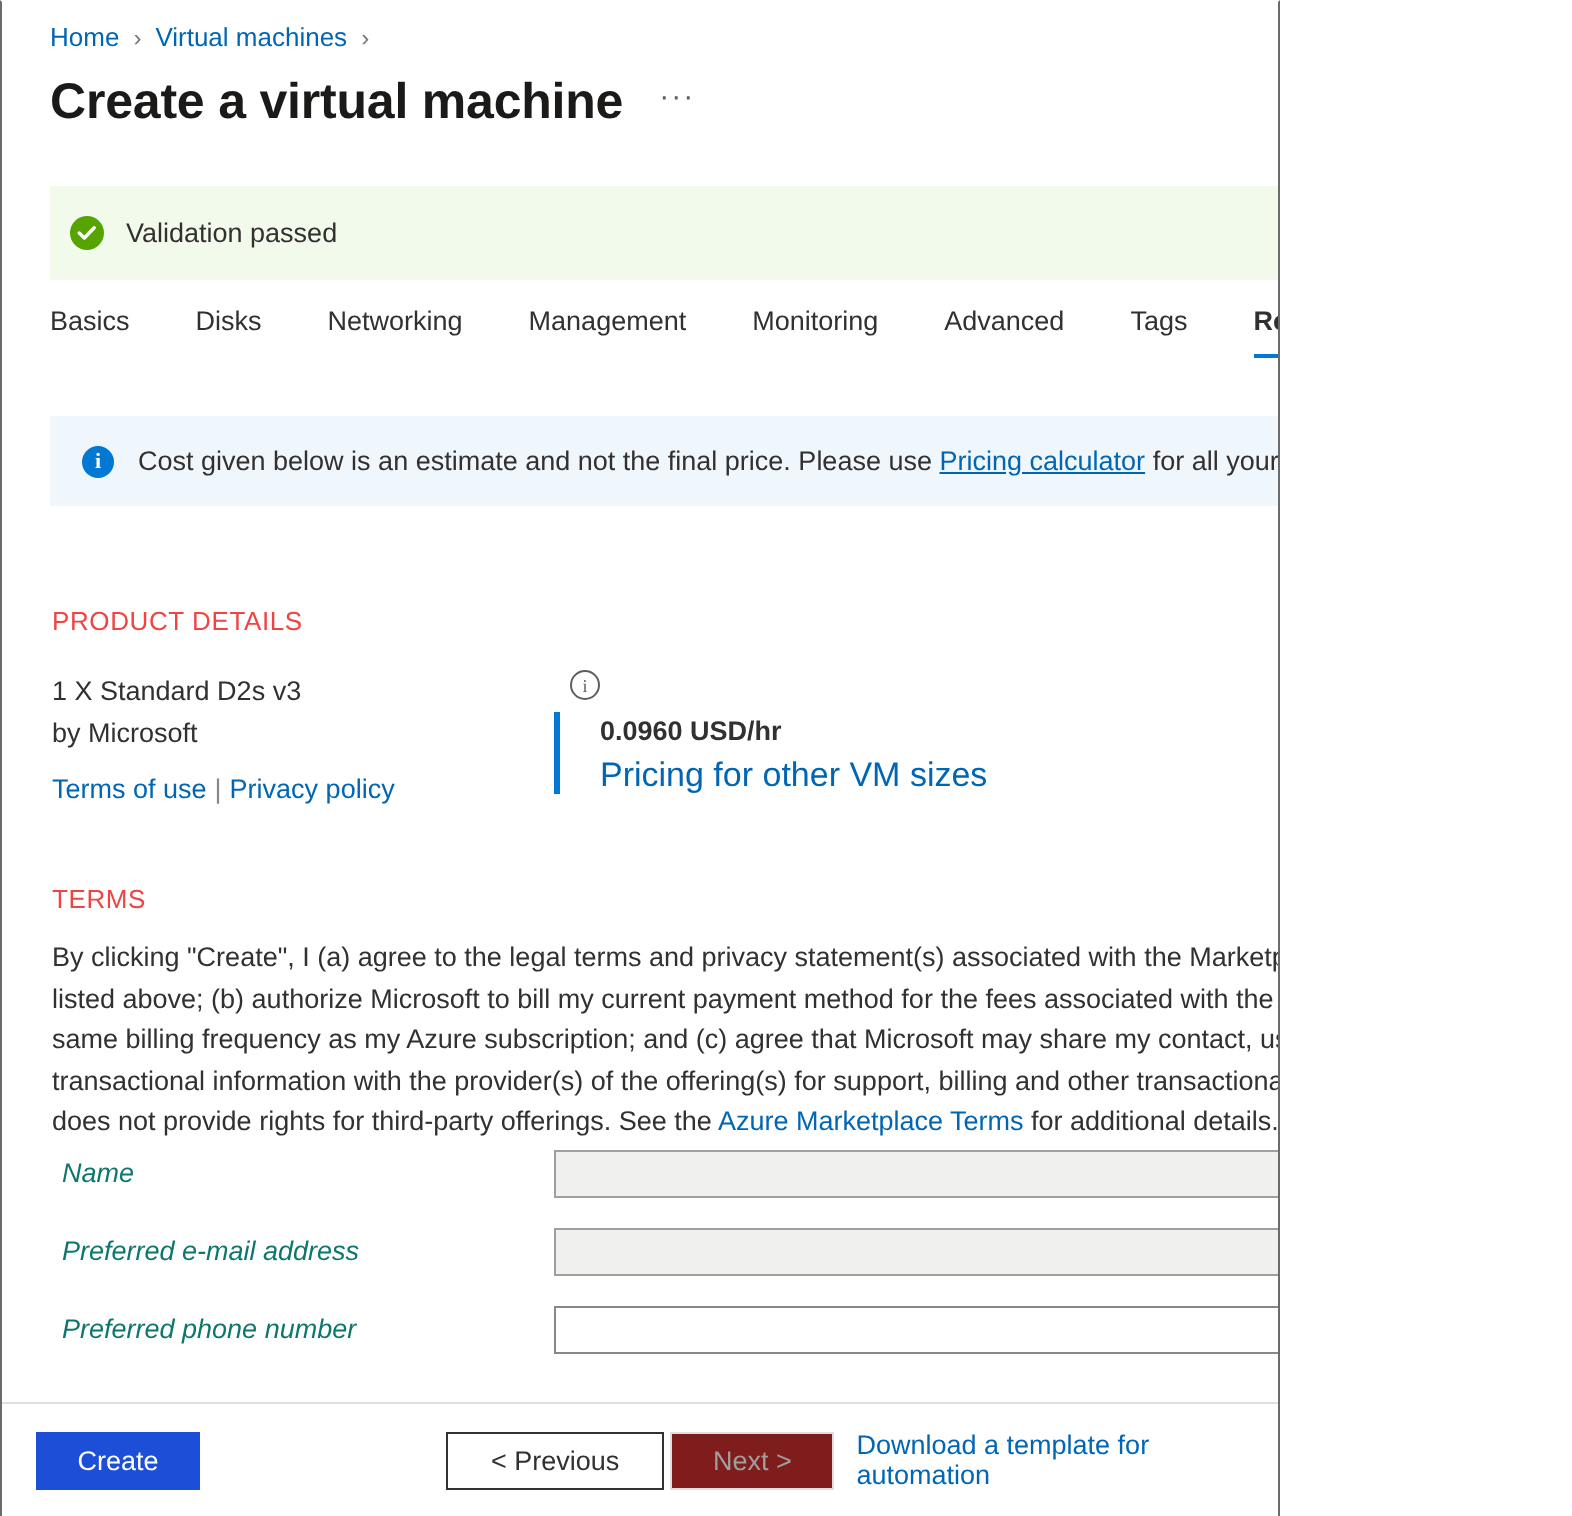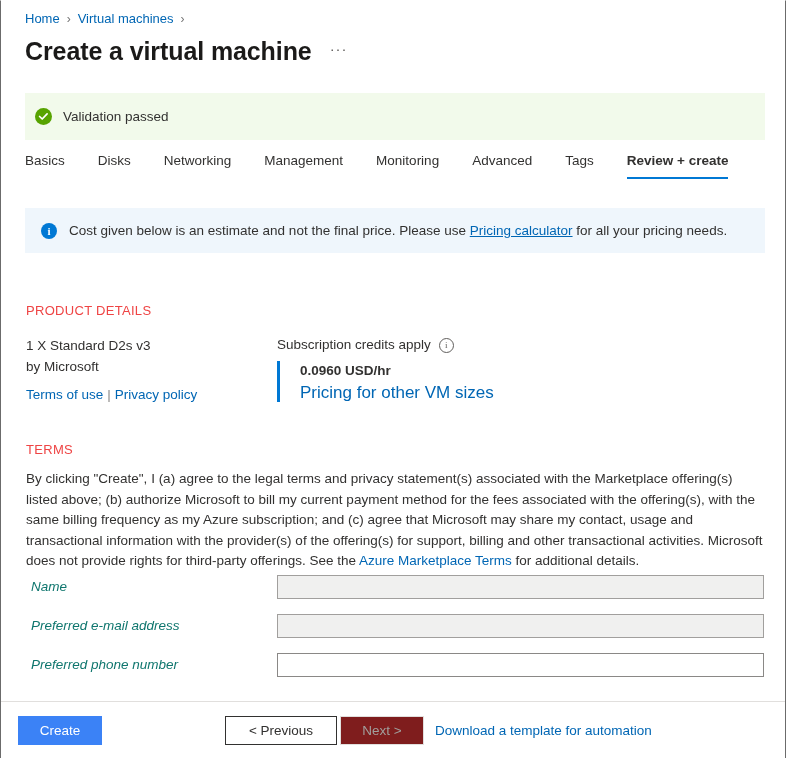--- a/index.html
+++ b/index.html
@@ -10,21 +10,21 @@
     width: 786px;
     height: 758px;
     background: #ffffff;
     font-family: "Liberation Sans", sans-serif;
     color: #323130;
     overflow: hidden;
   }
   .page-frame {
     position: relative;
     box-sizing: border-box;
-    width: 786px;
+    width: 640px;
     height: 758px;
     border-left: 1px solid #6b6b6b;
     border-right: 1px solid #6b6b6b;
     border-top: 1px solid #ffffff;
     background: #ffffff;
   }
   .content {
     position: absolute;
     left: 0;
     top: 0;
@@ -304,21 +304,21 @@
   .btn {
     font-family: "Liberation Sans", sans-serif;
     font-size: 13.5px;
     box-sizing: border-box;
     cursor: pointer;
   }
   .btn-create {
     margin-left: 17px;
     width: 84px;
     height: 29px;
-    background: #3b82f6;
+    background: #1d4ed8;
     color: #ffffff;
     border: none;
   }
   .btn-prev {
     margin-left: 123px;
     width: 112px;
     height: 29px;
     background: #ffffff;
     color: #323130;
     border: 1px solid #323130;
@@ -392,21 +392,20 @@
     <div class="product-left">
       <div>1 X Standard D2s v3</div>
       <div class="muted">by Microsoft</div>
       <div class="links-row">
         <span class="inline-link-plain">Terms of use</span><span class="link-div">|</span><span class="inline-link-plain">Privacy policy</span>
       </div>
     </div>
 
     <div class="product-right">
       <div class="credits-row">
-        <span>Subscription credits apply</span>
         <span class="info-outline">i</span>
       </div>
       <div class="price-block">
         <div class="price-value">0.0960 USD/hr</div>
         <span class="price-link inline-link-plain">Pricing for other VM sizes</span>
       </div>
     </div>
 
     <div class="section-head" id="terms-head">TERMS</div>
 

